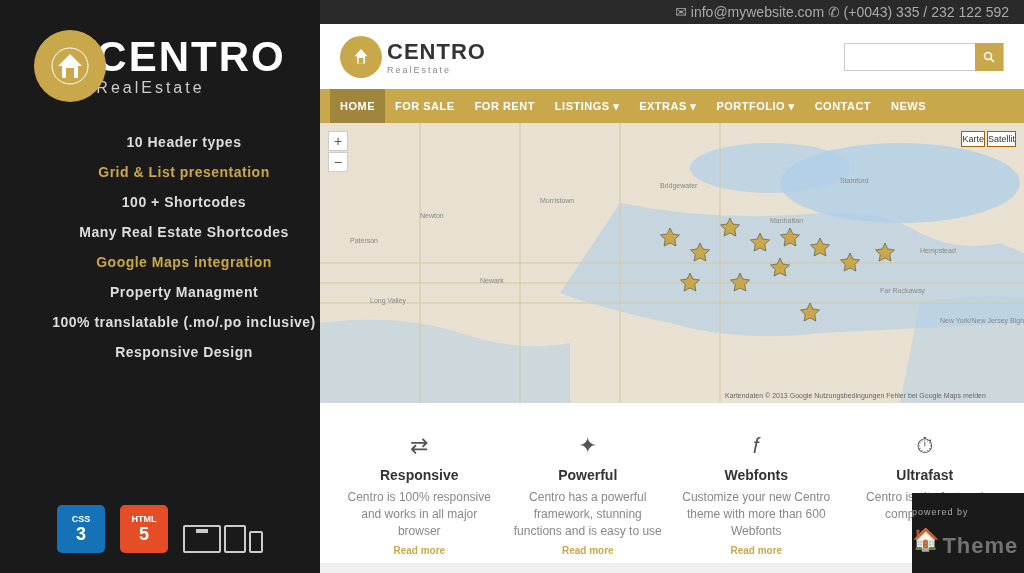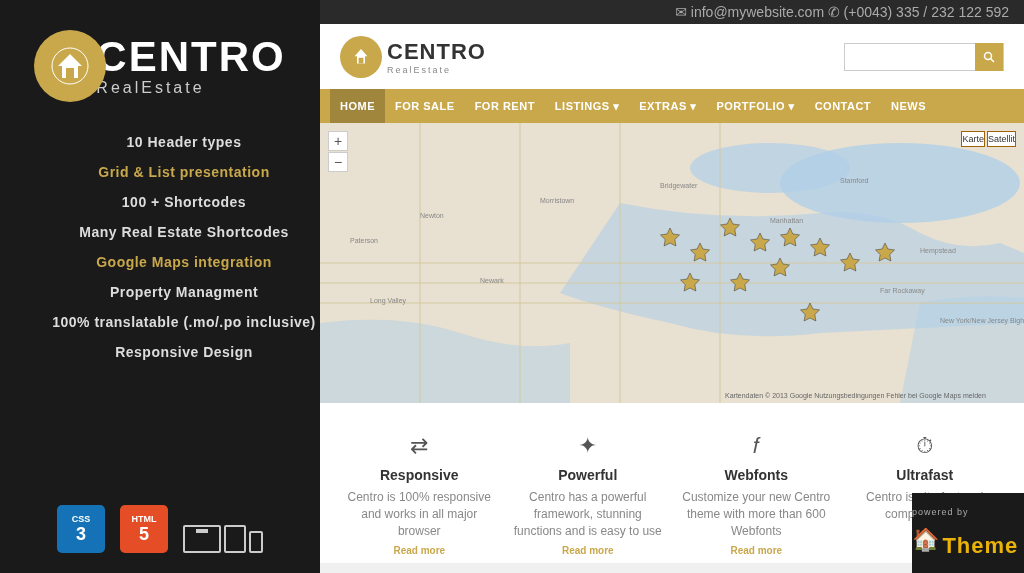--- a/index.html
+++ b/index.html
@@ -406,21 +406,21 @@
 
     .theme-logo-icon {
       color: #c9a84c;
       font-size: 22px;
       font-weight: 900;
     }
 
     .theme-logo-text {
       font-size: 22px;
       font-weight: 900;
-      color: #eab308;
+      color: #737373;
       letter-spacing: 1px;
       margin-top: 12px;
     }
   </style>
 </head>
 <body>
 
 <div class="left-panel">
   <div class="logo-area">
     <div class="logo-circle">

